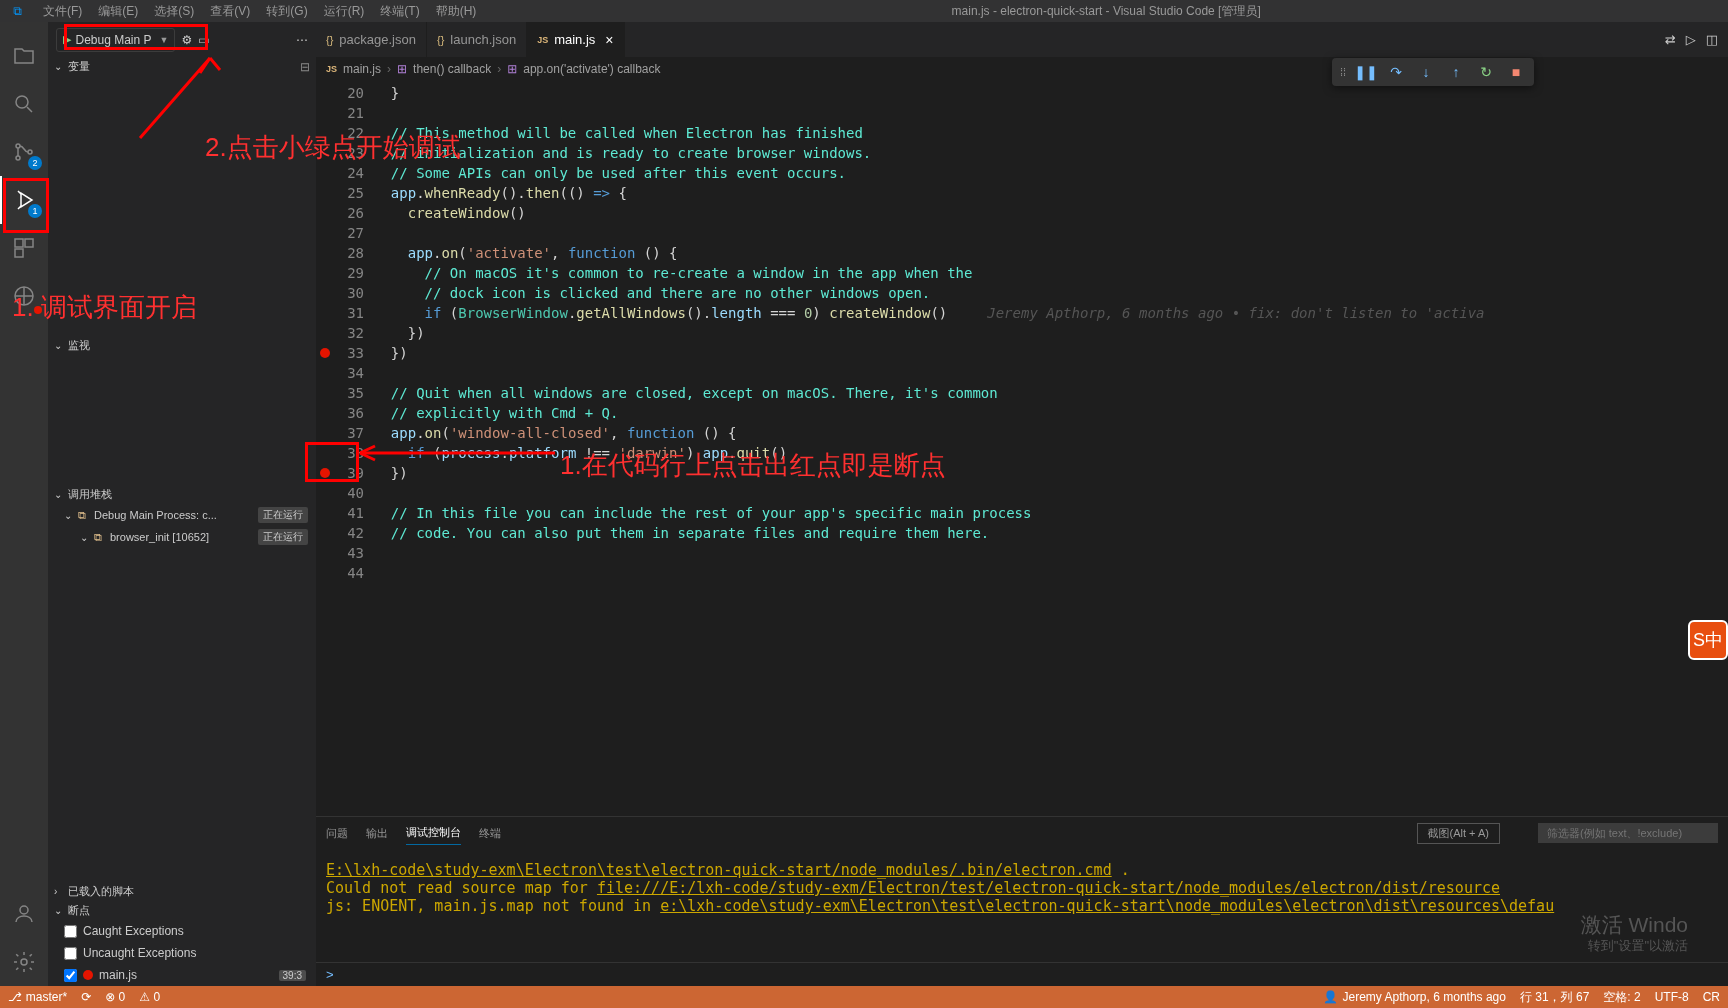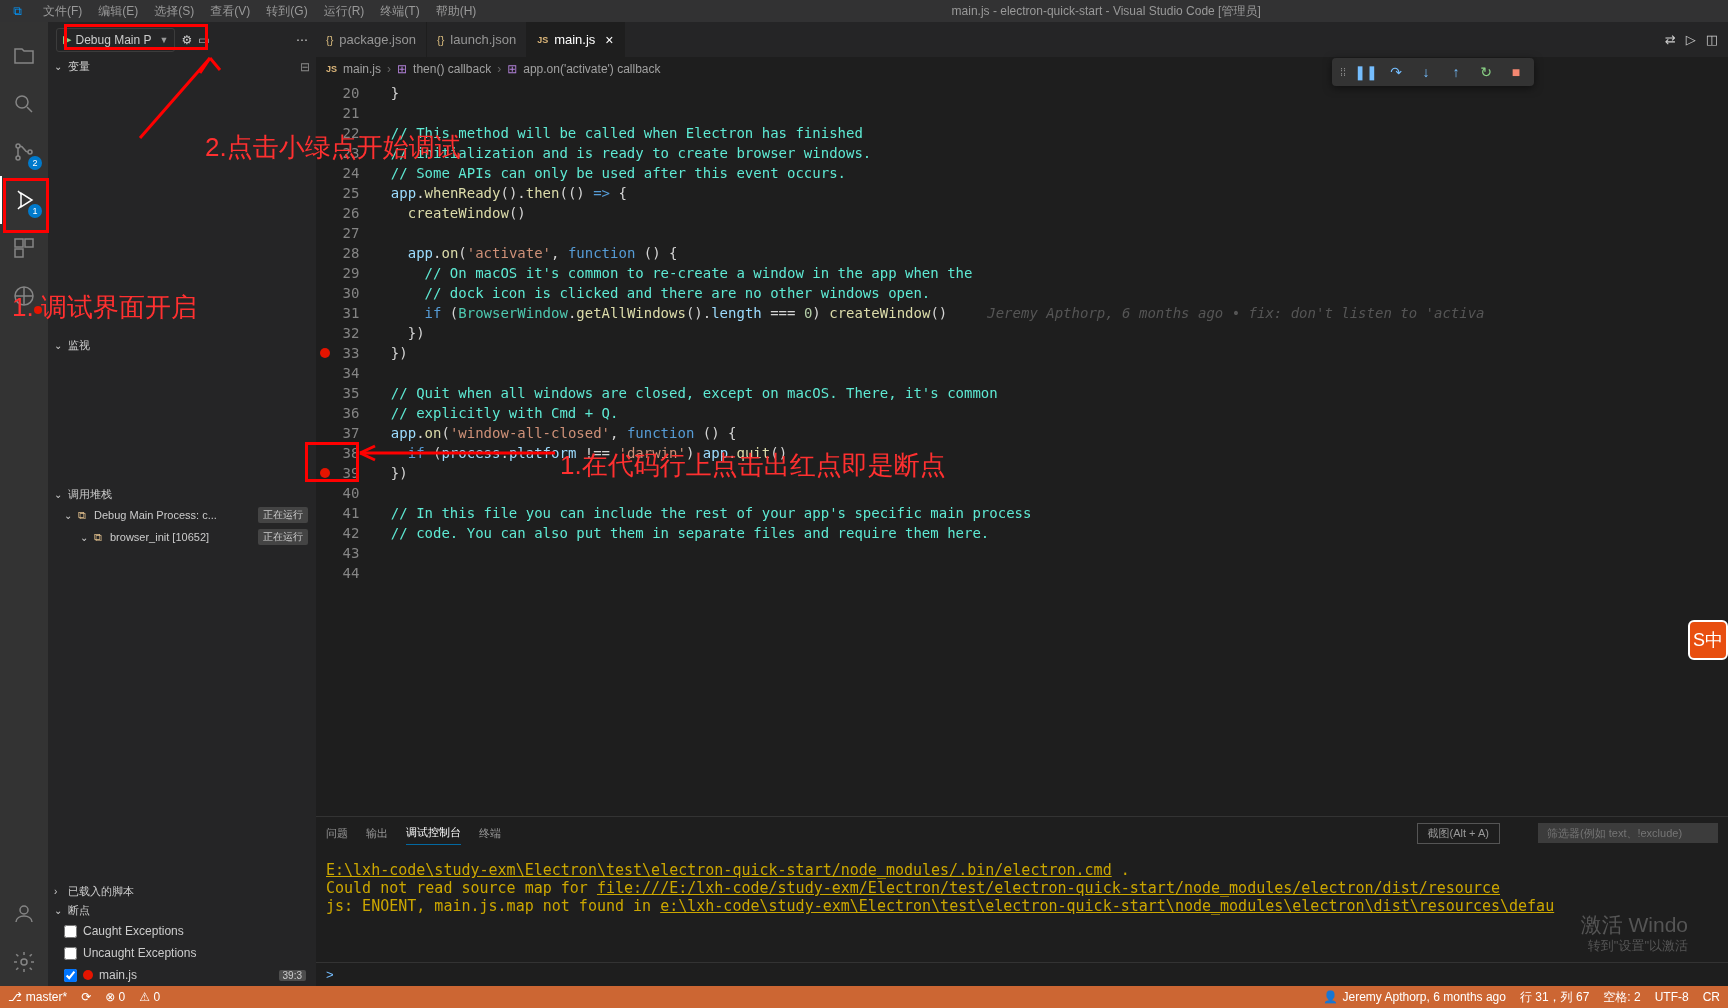--- a/index.html
+++ b/index.html
@@ -171,21 +171,21 @@
 }
 .breadcrumb .bc-icon.js { color: #dcb67a; font-size: 9px; font-weight: bold; }
 .breadcrumb .bc-icon.method { color: #b180d7; }
 .breadcrumb .sep { color: #666; }
 
 .editor { flex: 1; display: flex; font-family: Consolas, monospace; font-size: 14px; line-height: 20px; overflow: hidden; }
 .bp-gutter { width: 18px; background: #1e1e1e; padding-top: 2px; }
 .bp-gutter .bp-row { height: 20px; display: flex; align-items: center; justify-content: center; }
 .bp-gutter .bp-dot { width: 10px; height: 10px; border-radius: 50%; background: #e51400; }
 .line-nums { background: #1e1e1e; padding: 2px 10px 2px 4px; color: #858585; text-align: right; min-width: 40px; }
-.line-nums .ln { height: 20px; text-align: center; }
+.line-nums .ln { height: 20px; }
 .code { flex: 1; padding: 2px 0; position: relative; }
 .code .line { height: 20px; white-space: pre; }
 .tok-comment { color: #5eead4; }
 .tok-keyword { color: #569cd6; }
 .tok-var { color: #9cdcfe; }
 .tok-func { color: #dcdcaa; }
 .tok-string { color: #ce9178; }
 .tok-num { color: #b5cea8; }
 .tok-type { color: #4ec9b0; }
 .tok-plain { color: #d4d4d4; }

